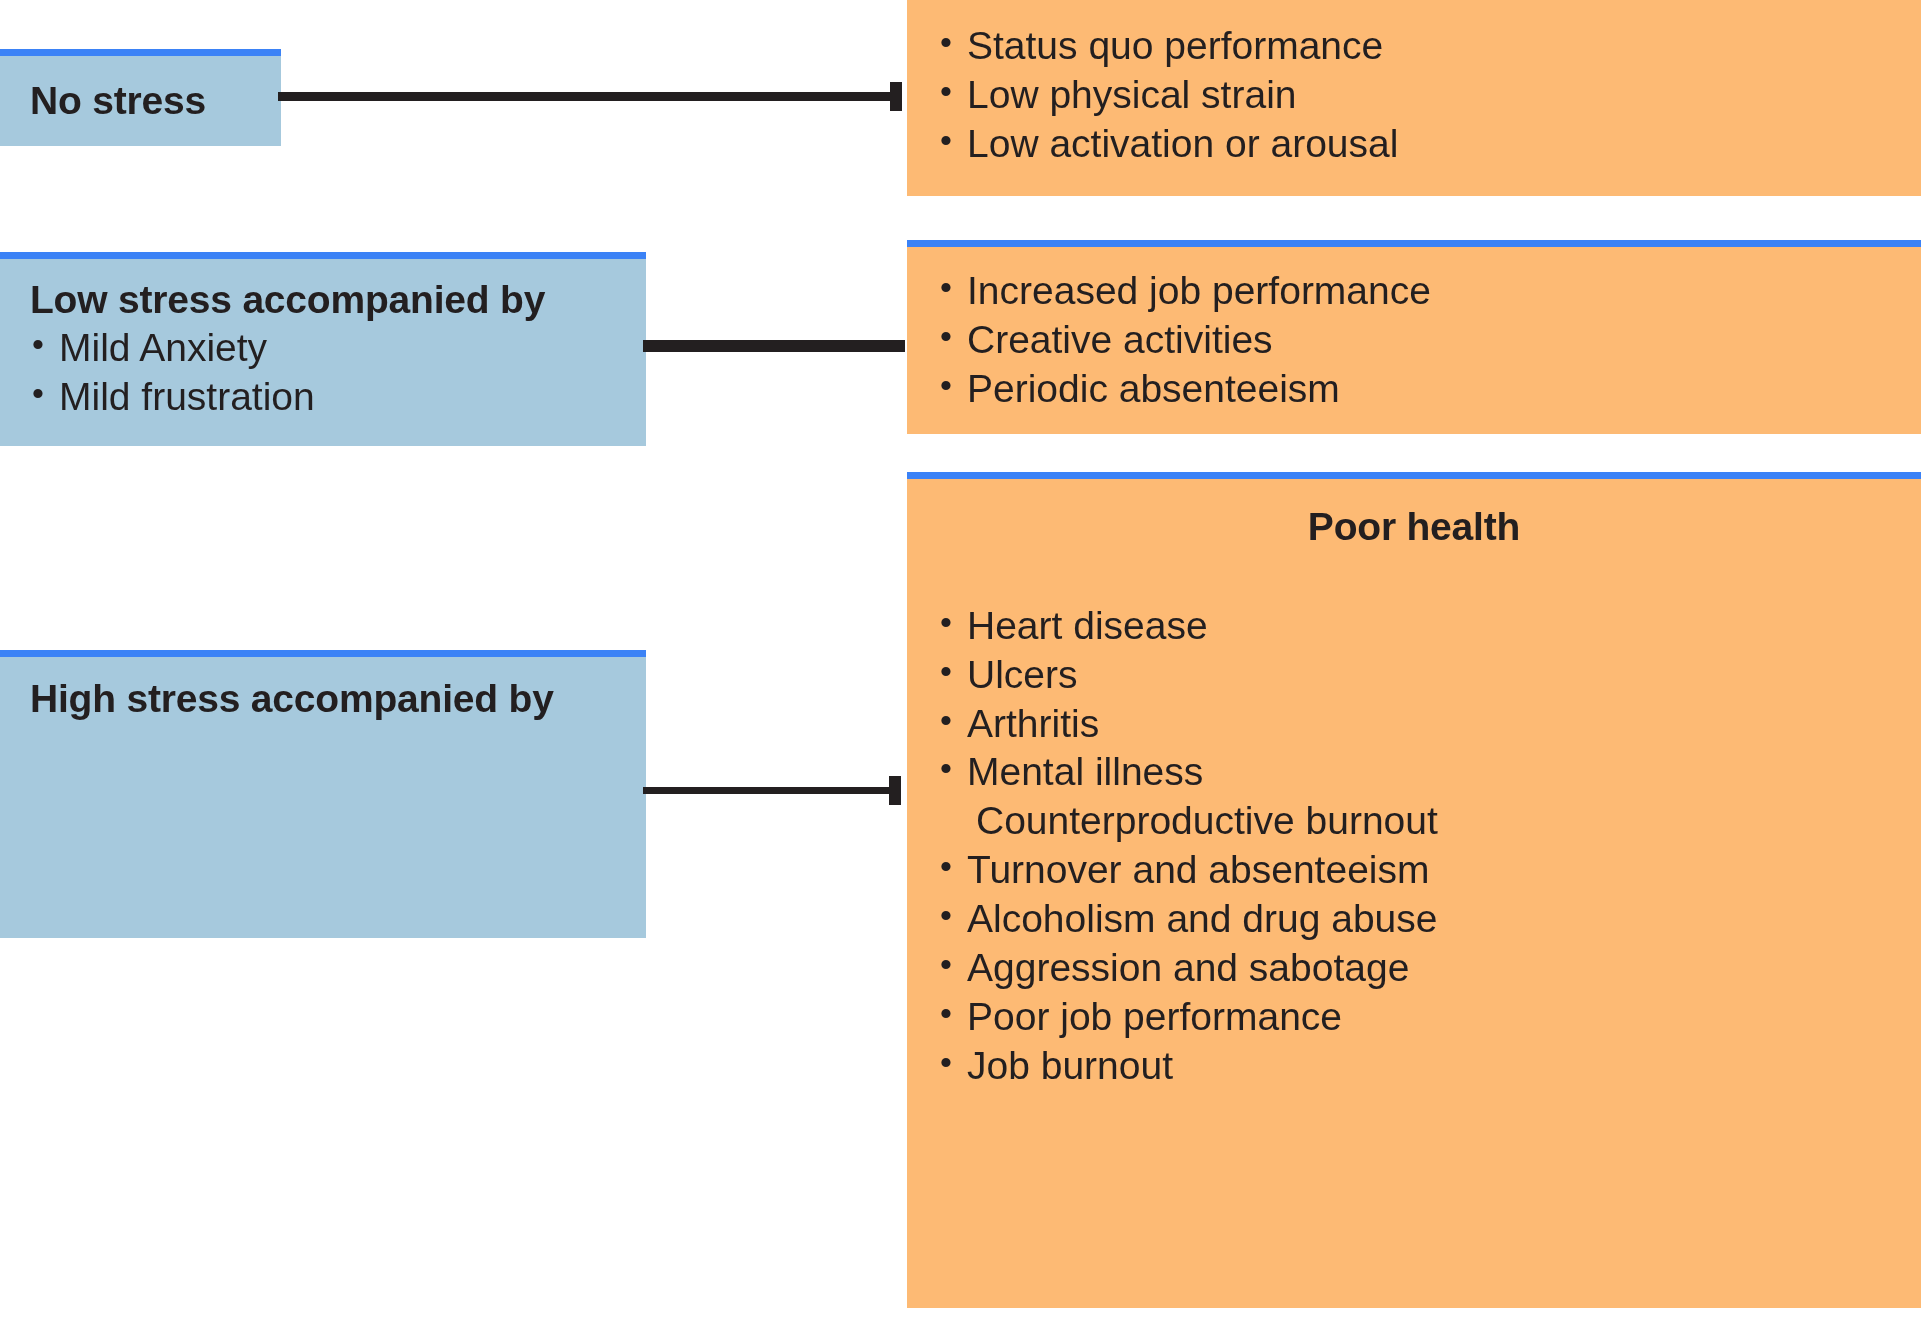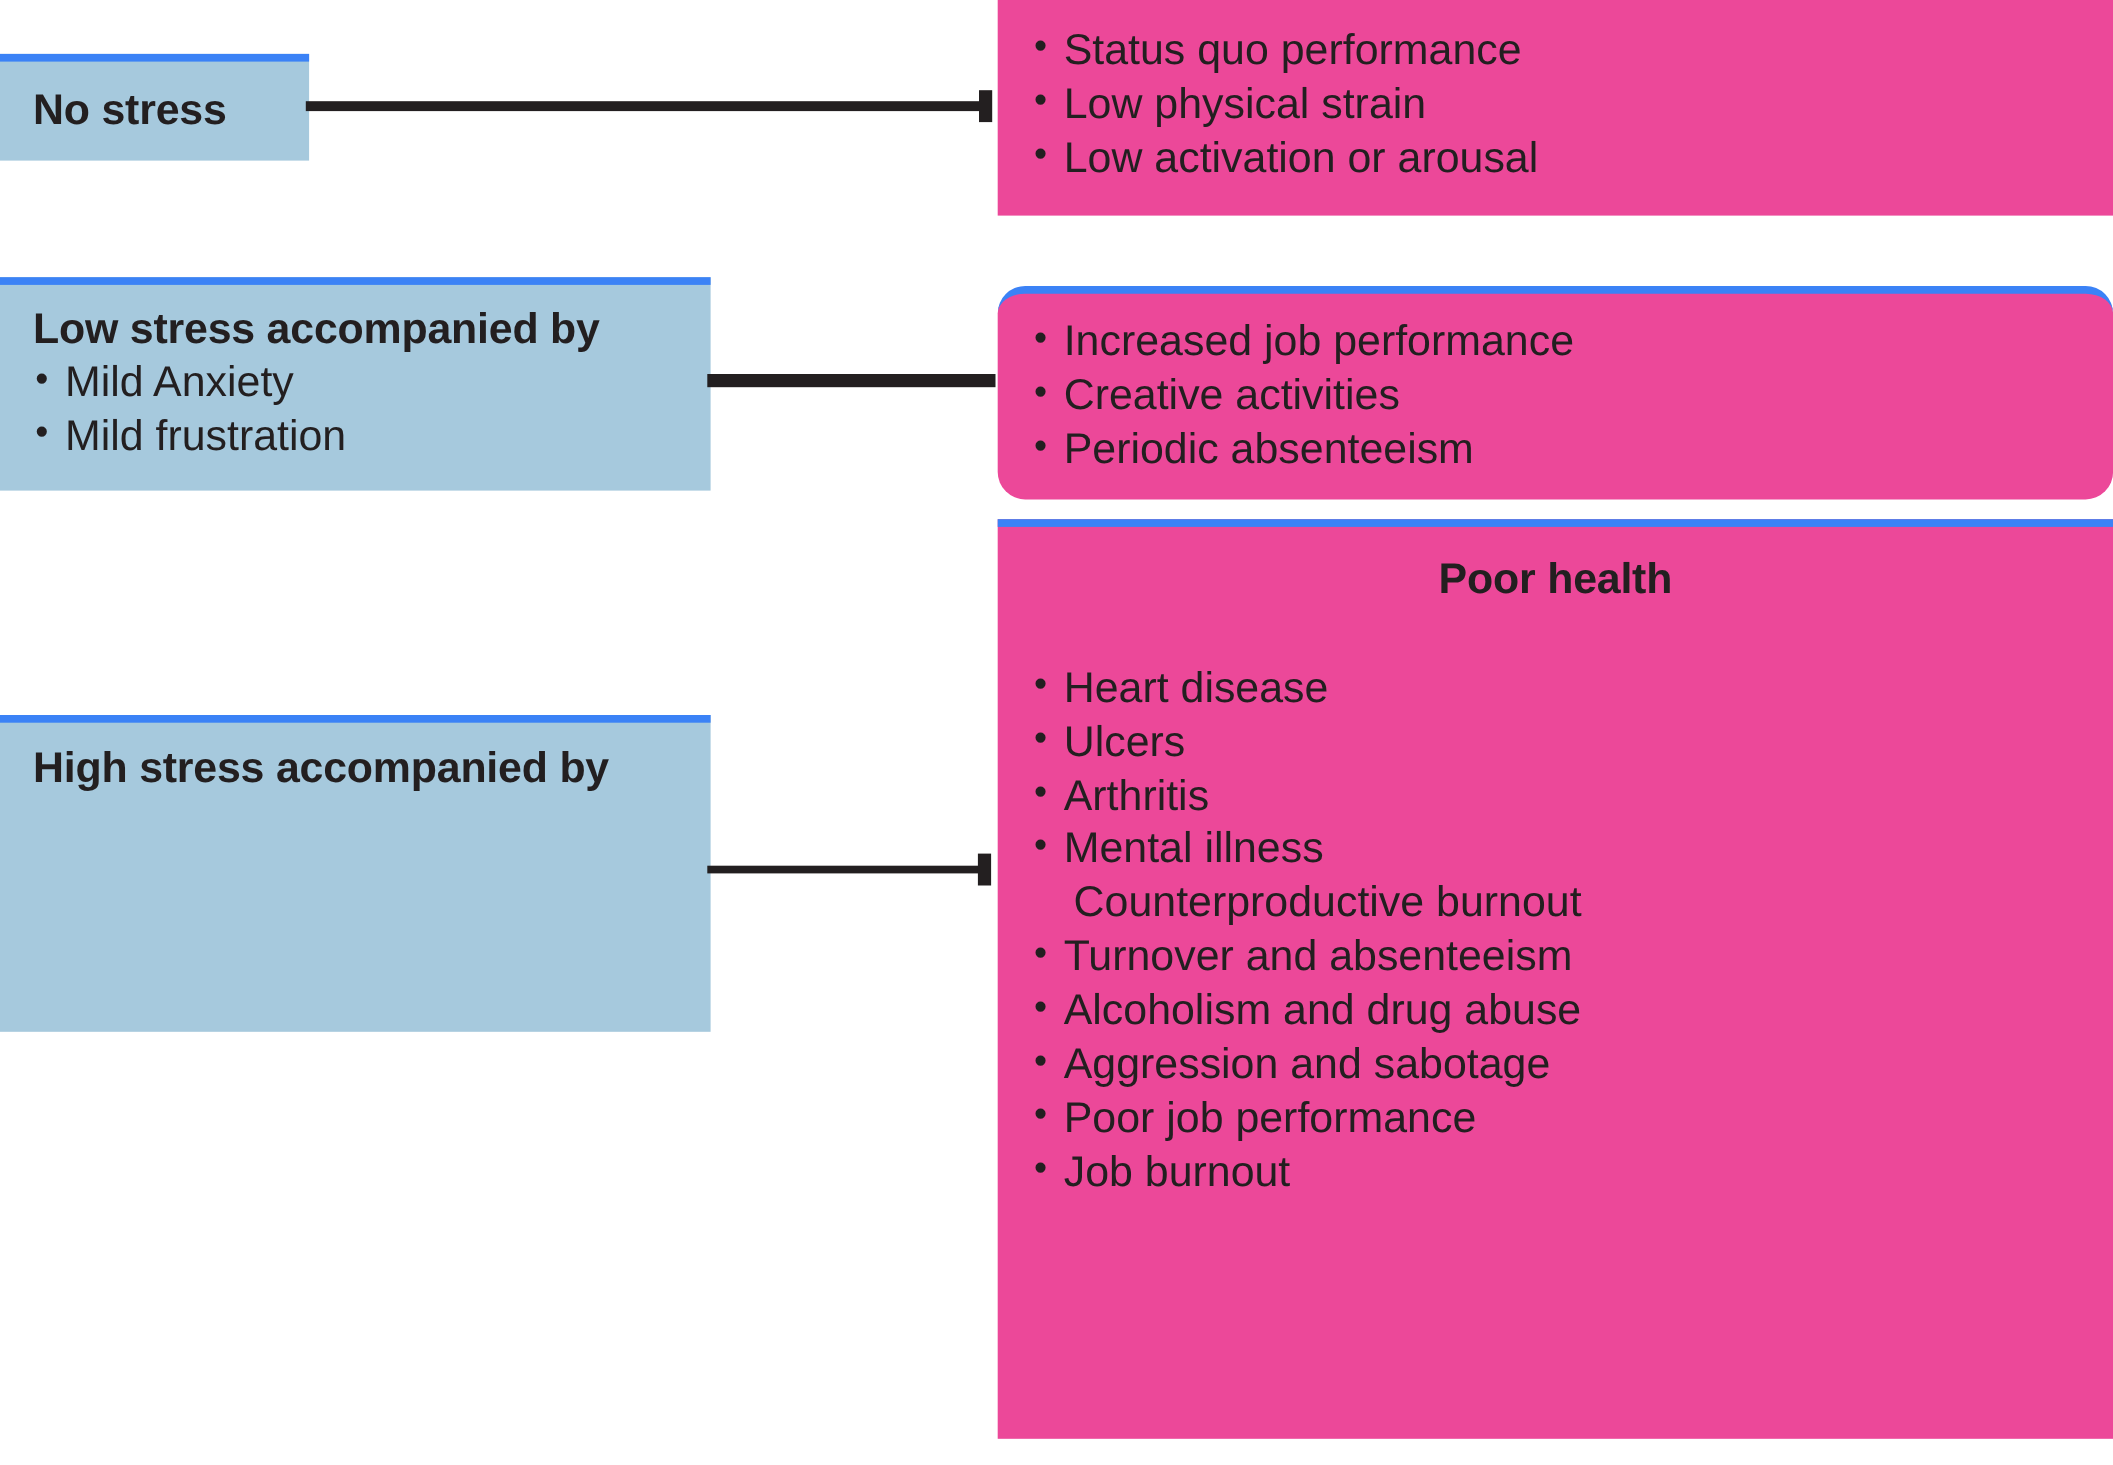--- a/index.html
+++ b/index.html
@@ -21,21 +21,21 @@
     background: #ffffff;
   }
 
   .box {
     position: absolute;
     box-sizing: border-box;
     border-top: 7px solid #3b82f6;
     padding: 0;
   }
   .box.blue  { background: #a6c9dd; }
-  .box.peach { background: #ec4899; }
+  .box.peach { background: #fdba74; }
 
   .box-title {
     font-weight: bold;
     font-size: 39px;
     line-height: 1.12;
     letter-spacing: -0.2px;
     white-space: nowrap;
   }
   .box-title.centered { text-align: center; }
 
@@ -76,21 +76,21 @@
   }
 
   
   #box-low-stress {
     left: 0px;  top: 252px;  width: 646px;  height: 194px;
   }
   #box-low-stress .box-title { padding: 19px 0 0 30px; }
   #box-low-stress ul.bullets { padding: 2px 0 0 30px; }
 
   #box-low-stress-outcomes {
-    left: 907px; top: 260px; width: 1014px; height: 194px; border-radius: 25px;
+    left: 907px; top: 240px; width: 1014px; height: 194px;
   }
   #box-low-stress-outcomes ul.bullets { padding: 20px 0 0 31px; }
 
   
   #box-high-stress {
     left: 0px;  top: 650px;  width: 646px;  height: 288px;
   }
   #box-high-stress .box-title { padding: 20px 0 0 30px; }
   #box-high-stress ul.bullets { padding: 2px 0 0 40px; }
 

